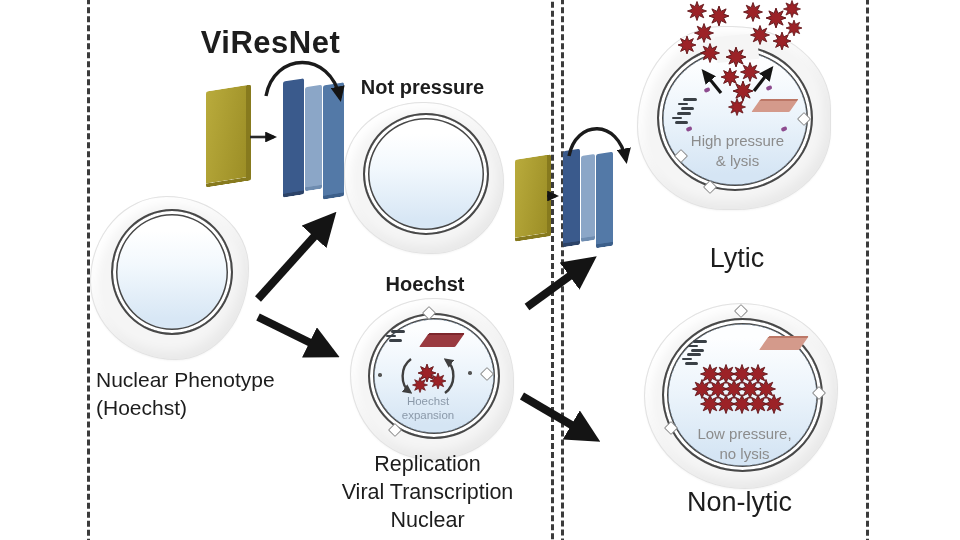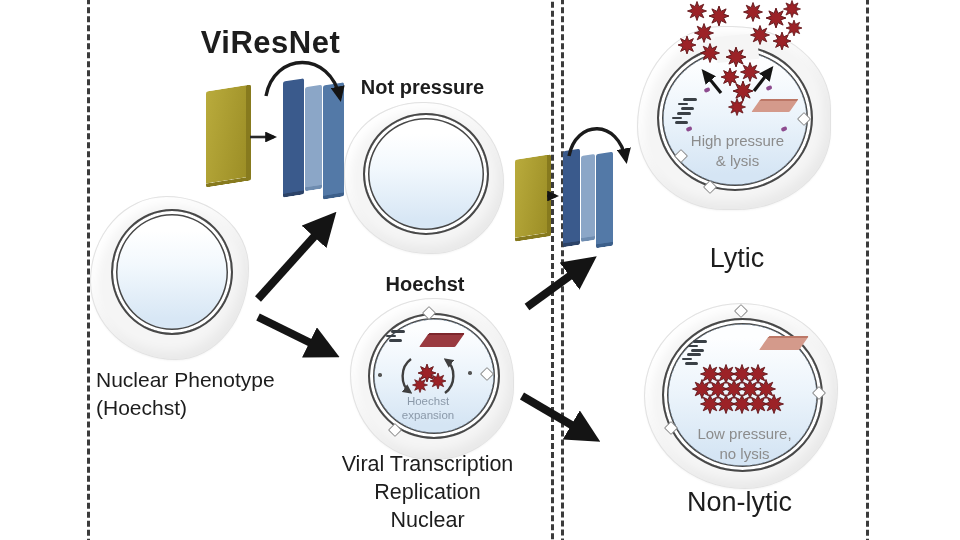--- a/index.html
+++ b/index.html
@@ -111,22 +111,22 @@
   <div class="notch z40" style="left:424px;top:308px;"></div>
   <div class="notch z40" style="left:482px;top:369px;"></div>
   <div class="notch z40" style="left:390px;top:425px;"></div>
   <div class="ddot z30" style="left:378px;top:373px;"></div>
   <div class="ddot z30" style="left:468px;top:371px;"></div>
   <div class="lbl center z30" style="left:383px;top:394px;width:90px;font-size:11.5px;line-height:14px;color:var(--expansion_blue_gray);">
     <span class="ln">Hoechst</span>
     <span class="ln">expansion</span>
   </div>
   <div class="lbl center z30" style="left:325px;top:450px;width:205px;font-size:21.5px;line-height:28px;">
+    <span class="ln">Replication</span>
     <span class="ln">Viral Transcription</span>
-    <span class="ln">Replication</span>
     <span class="ln">Nuclear</span>
   </div>
 
   <div class="cell z10" style="left:637px;top:26px;width:192px;height:182px;border-radius:46% 54% 52% 48%/58% 48% 46% 48%;">
     <div class="nucleus deco" style="left:19px;top:18px;width:152px;height:142px;"></div>
     <div class="gapcover" style="left:78px;top:8px;width:42px;height:26px;transform:rotate(-6deg);"></div>
   </div>
   <div class="mrna z30" style="left:678px;top:98px;">
       <i></i>
       <i></i>

